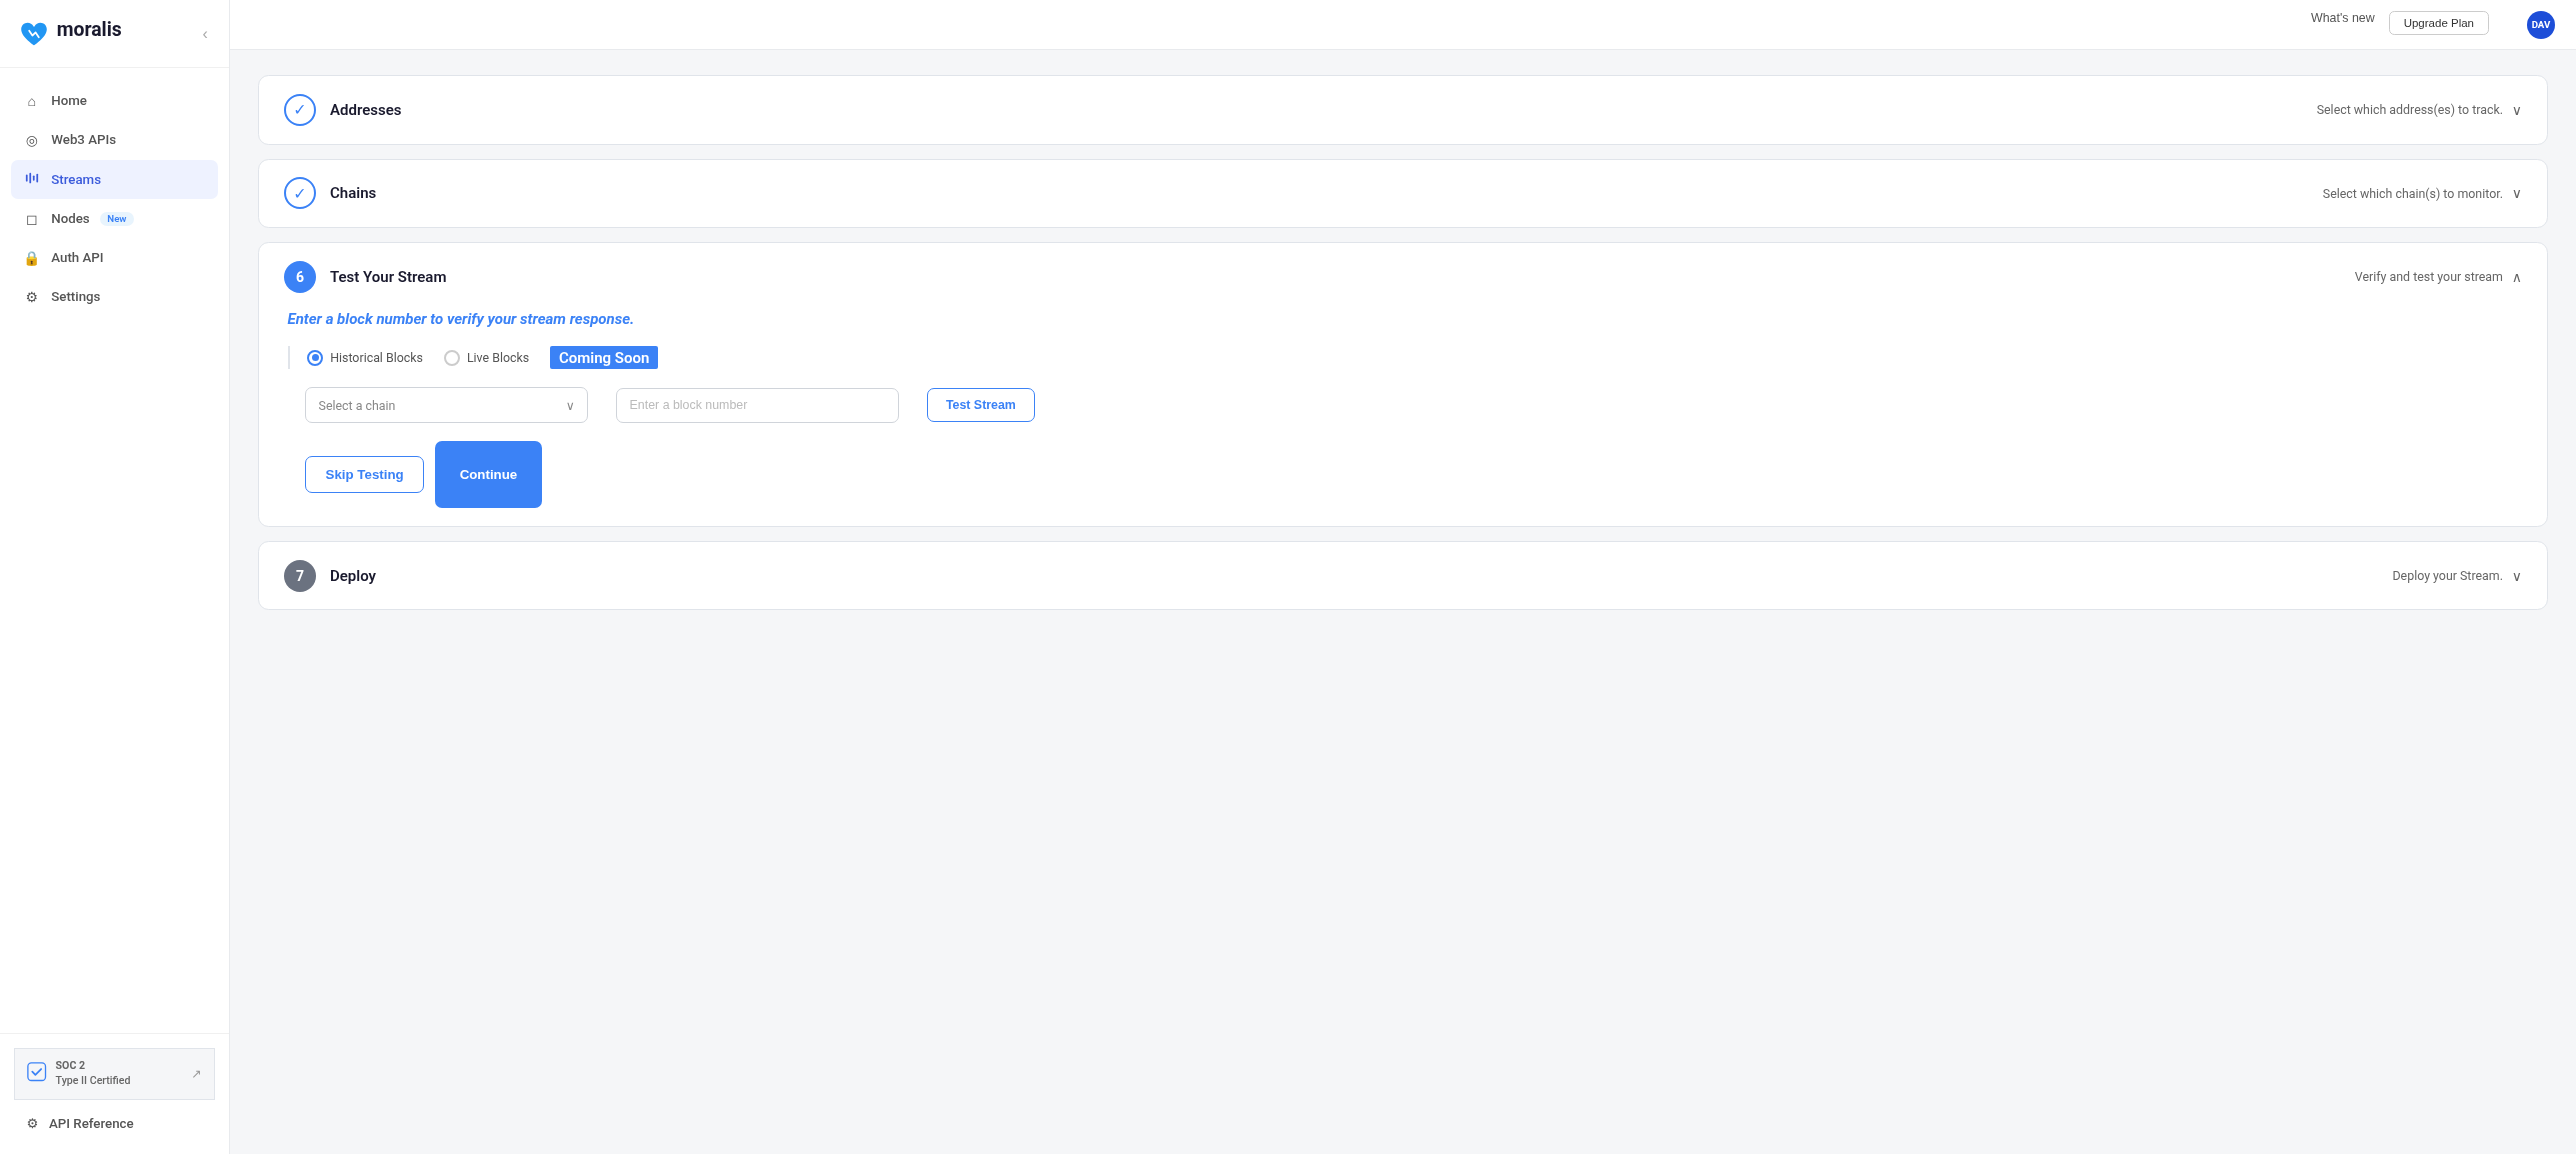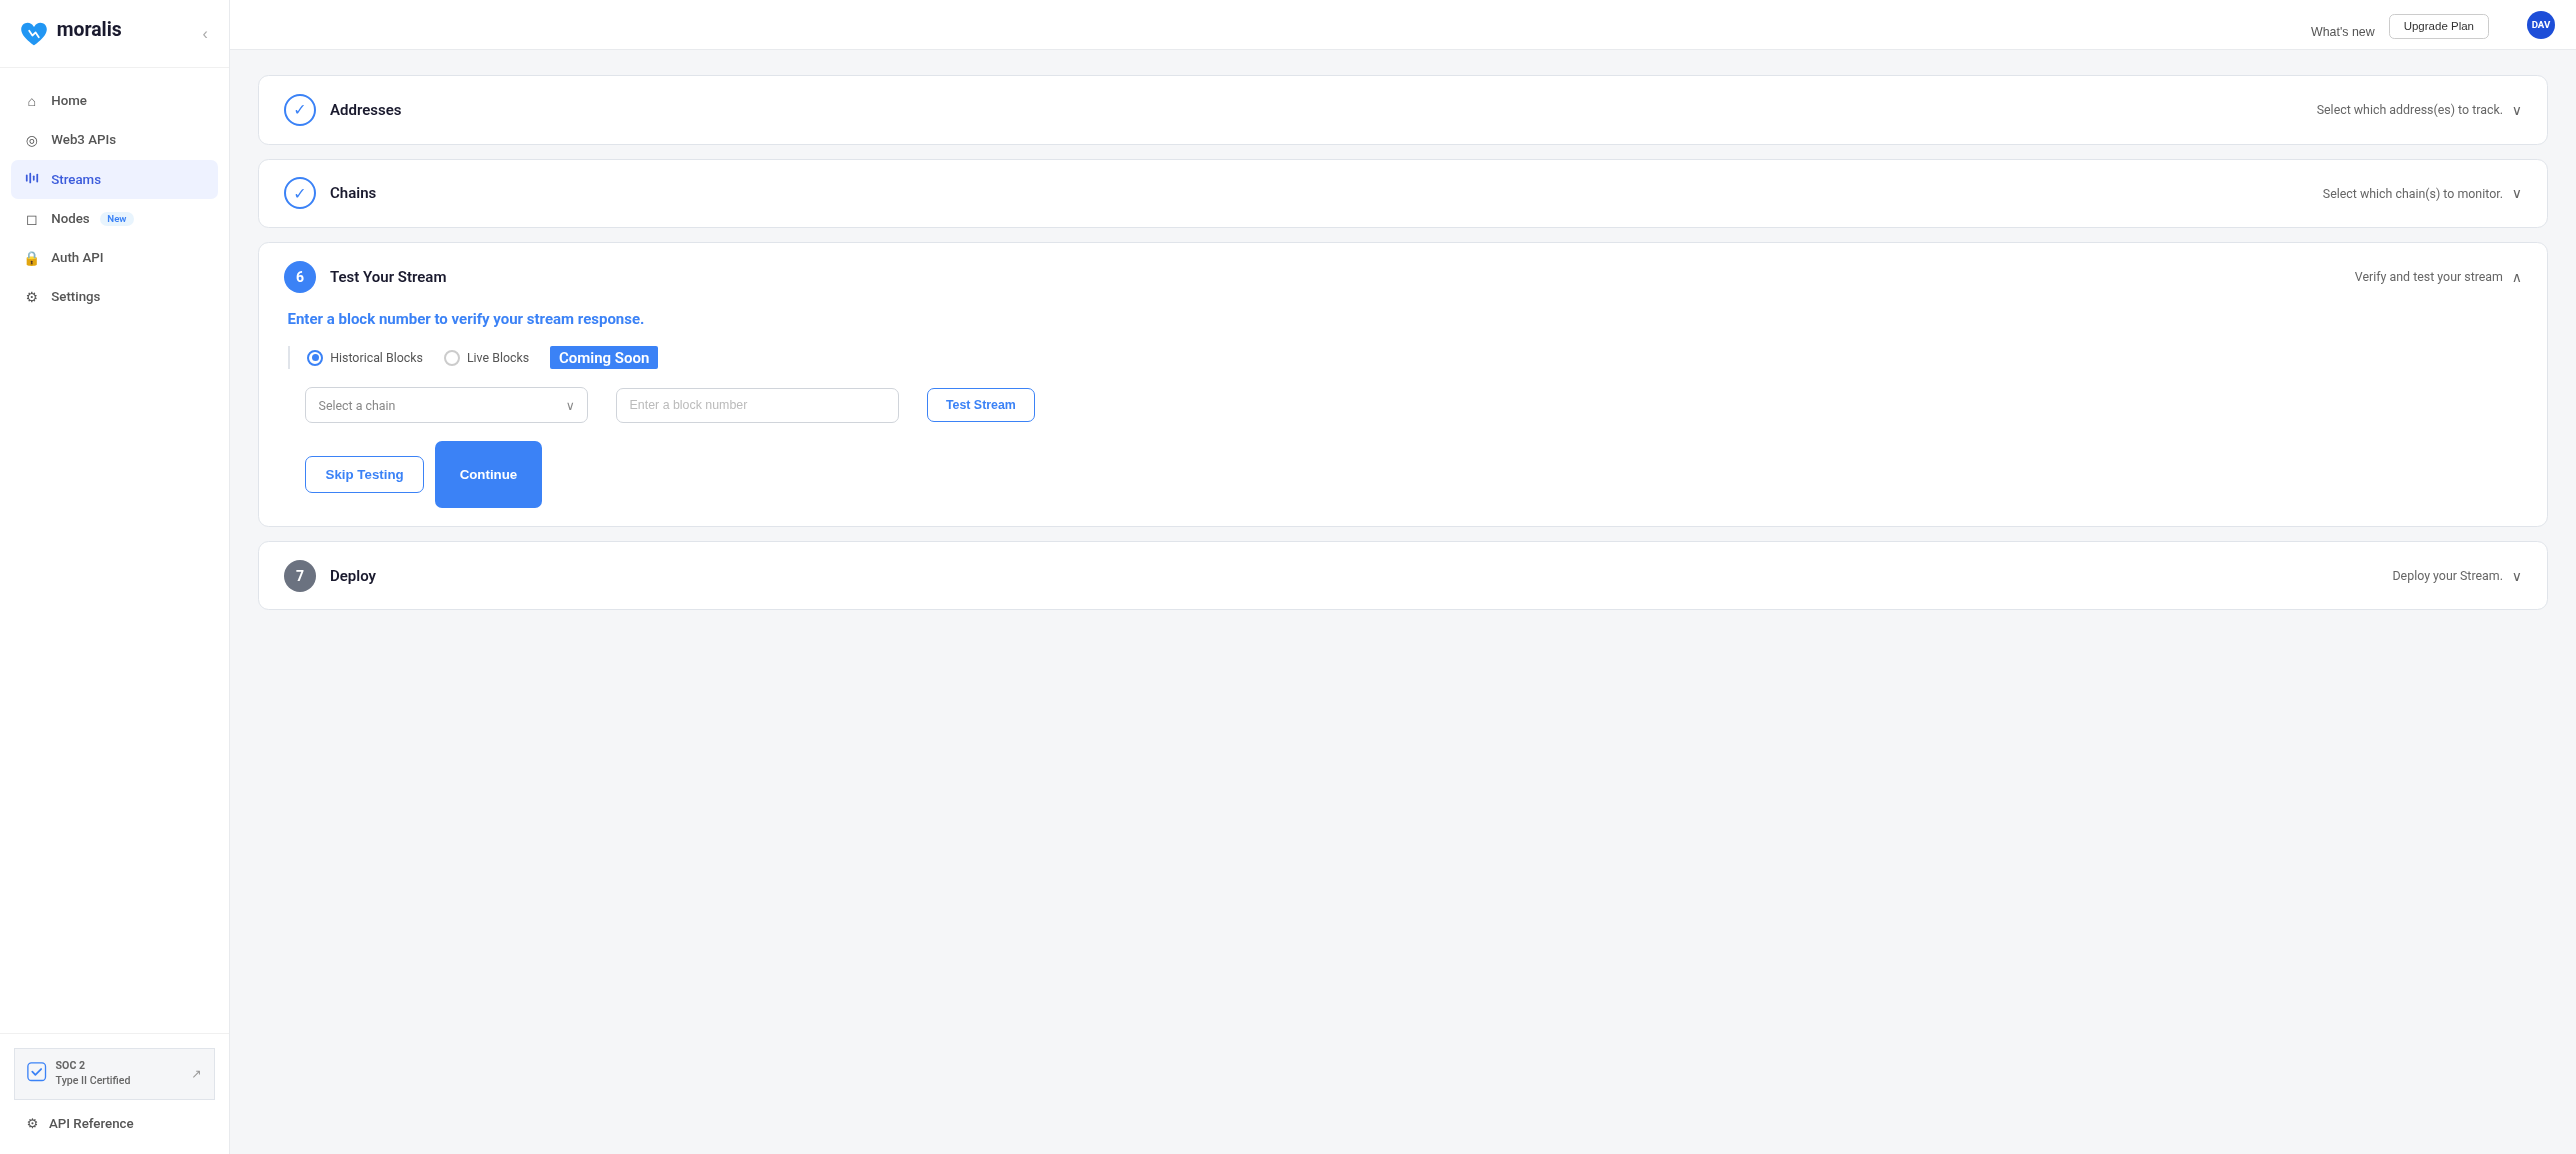--- a/index.html
+++ b/index.html
@@ -106,21 +106,21 @@
 
     
     .main {
       flex: 1;
       display: flex;
       flex-direction: column;
       overflow: hidden;
     }
     .topbar {
       display: flex;
-      align-items: flex-end;
+      align-items: flex-start;
       justify-content: flex-end;
       padding: 10.6px 21px;
       background: #fff;
       border-bottom: 0.9px solid #e8eaed;
       gap: 14px;
     }
     .whats-new-btn {
       background: none;
       border: none;
       color: #555;
@@ -213,20 +213,21 @@
     
     .test-stream-body {
       margin-top: 17.7px;
       padding-left: 3.5px;
     }
     .test-stream-subtitle {
       color: #3b82f6;
       font-size: 15px;
       font-weight: 700;
       margin-bottom: 17.7px;
+      font-style: italic;
     }
     .radio-row {
       display: flex;
       align-items: center;
       gap: 21px;
       margin-bottom: 17.7px;
       padding-left: 10.6px;
       border-left: 2.7px solid #e0e4ea;
       padding-left: 17.7px;
     }

